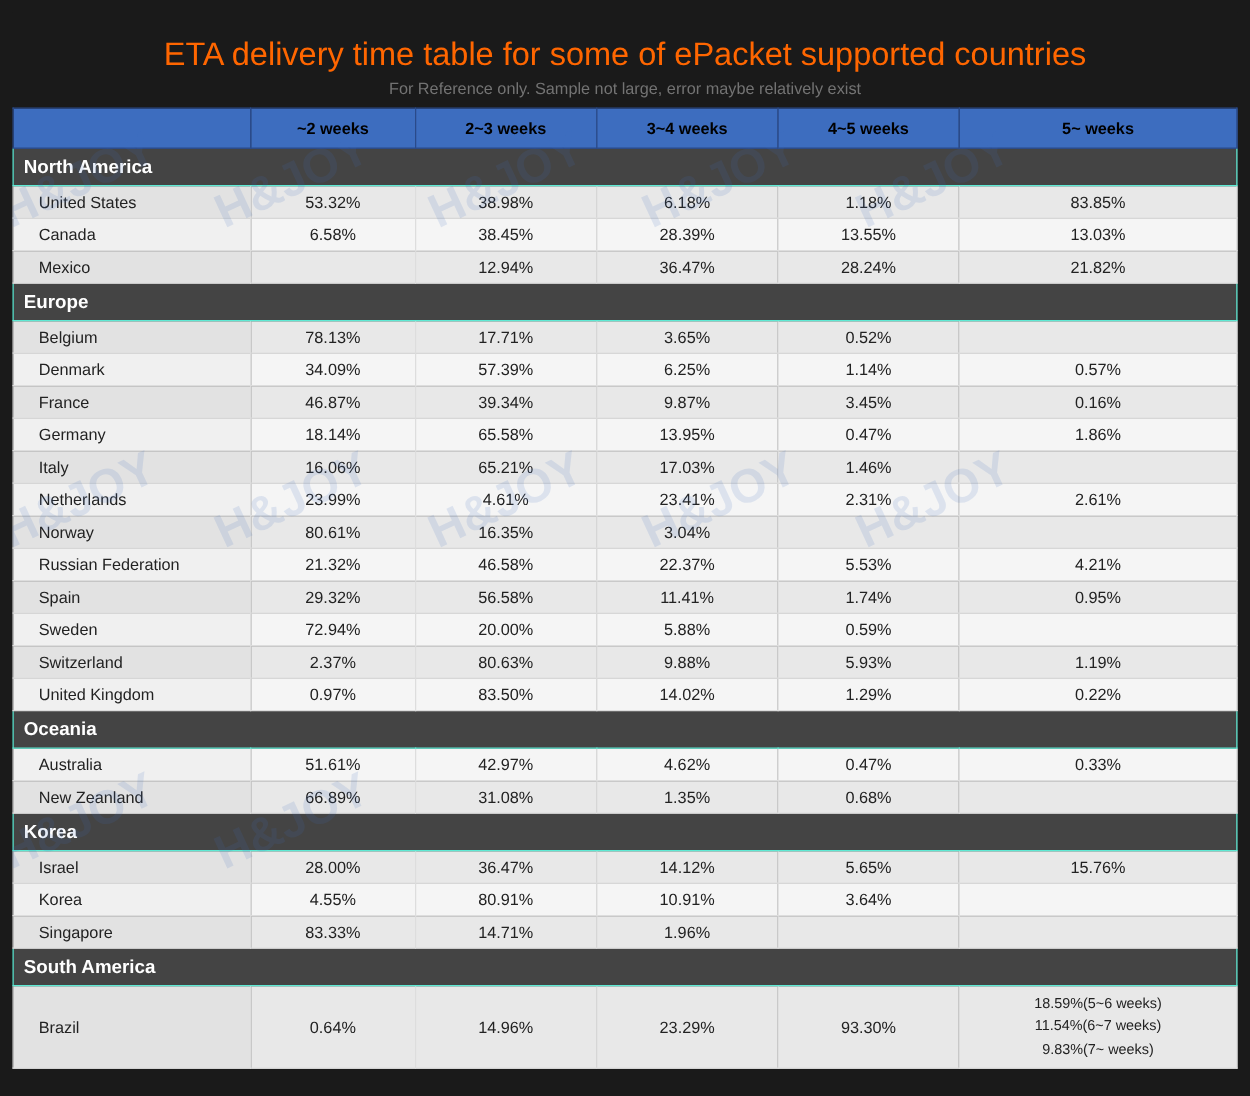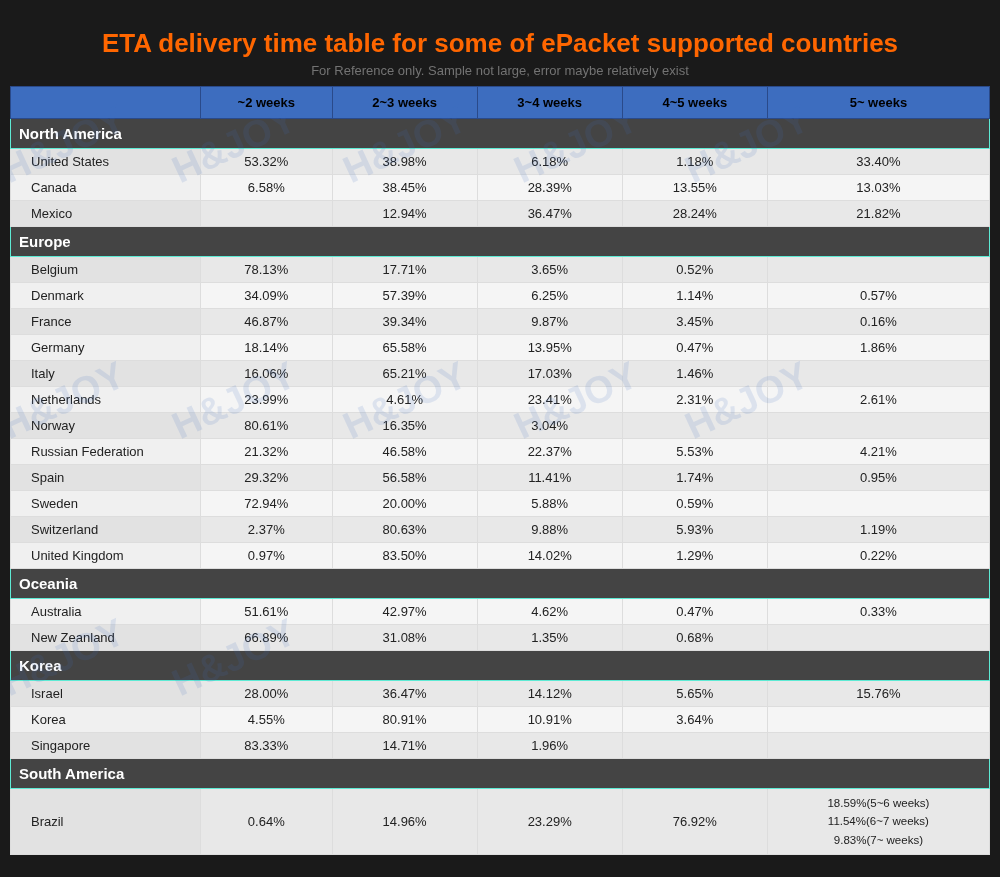--- a/index.html
+++ b/index.html
@@ -16,21 +16,21 @@
       width: 980px;
       background: #1a1a1a;
     }
     .title-block {
       text-align: center;
       padding: 18px 10px 8px;
     }
     .title-block h1 {
       color: #ffffff;
       font-size: 26px;
-      font-weight: bold;
+      font-weight: normal;
     }
     .title-block h1 span {
       color: #ff6600;
     }
     .subtitle {
       color: #737373;
       font-size: 13px;
       margin-top: 4px;
     }
     
@@ -145,21 +145,21 @@
       <tbody id="table-body">
       <tr class="section-row">
             <td colspan="6">North America</td>
           </tr>
           <tr class="data-row">
             <td>United States</td>
             <td>53.32%</td>
             <td>38.98%</td>
             <td>6.18%</td>
             <td>1.18%</td>
-            <td>33.40%</td>
+            <td>83.85%</td>
           </tr>
           <tr class="data-row">
             <td>Canada</td>
             <td>6.58%</td>
             <td>38.45%</td>
             <td>28.39%</td>
             <td>13.55%</td>
             <td>13.03%</td>
           </tr>
           <tr class="data-row">
@@ -316,19 +316,19 @@
             <td></td>
           </tr>
           <tr class="section-row">
             <td colspan="6">South America</td>
           </tr>
           <tr class="data-row">
             <td>Brazil</td>
             <td>0.64%</td>
             <td>14.96%</td>
             <td>23.29%</td>
-            <td>76.92%</td>
+            <td>93.30%</td>
             <td style="font-size: 11.5px; line-height: 1.6;">18.59%(5~6 weeks)<br>11.54%(6~7 weeks)<br>9.83%(7~ weeks)</td>
           </tr>
         </tbody>
     </table>
   </div>
 </div>
 
 </body></html>

